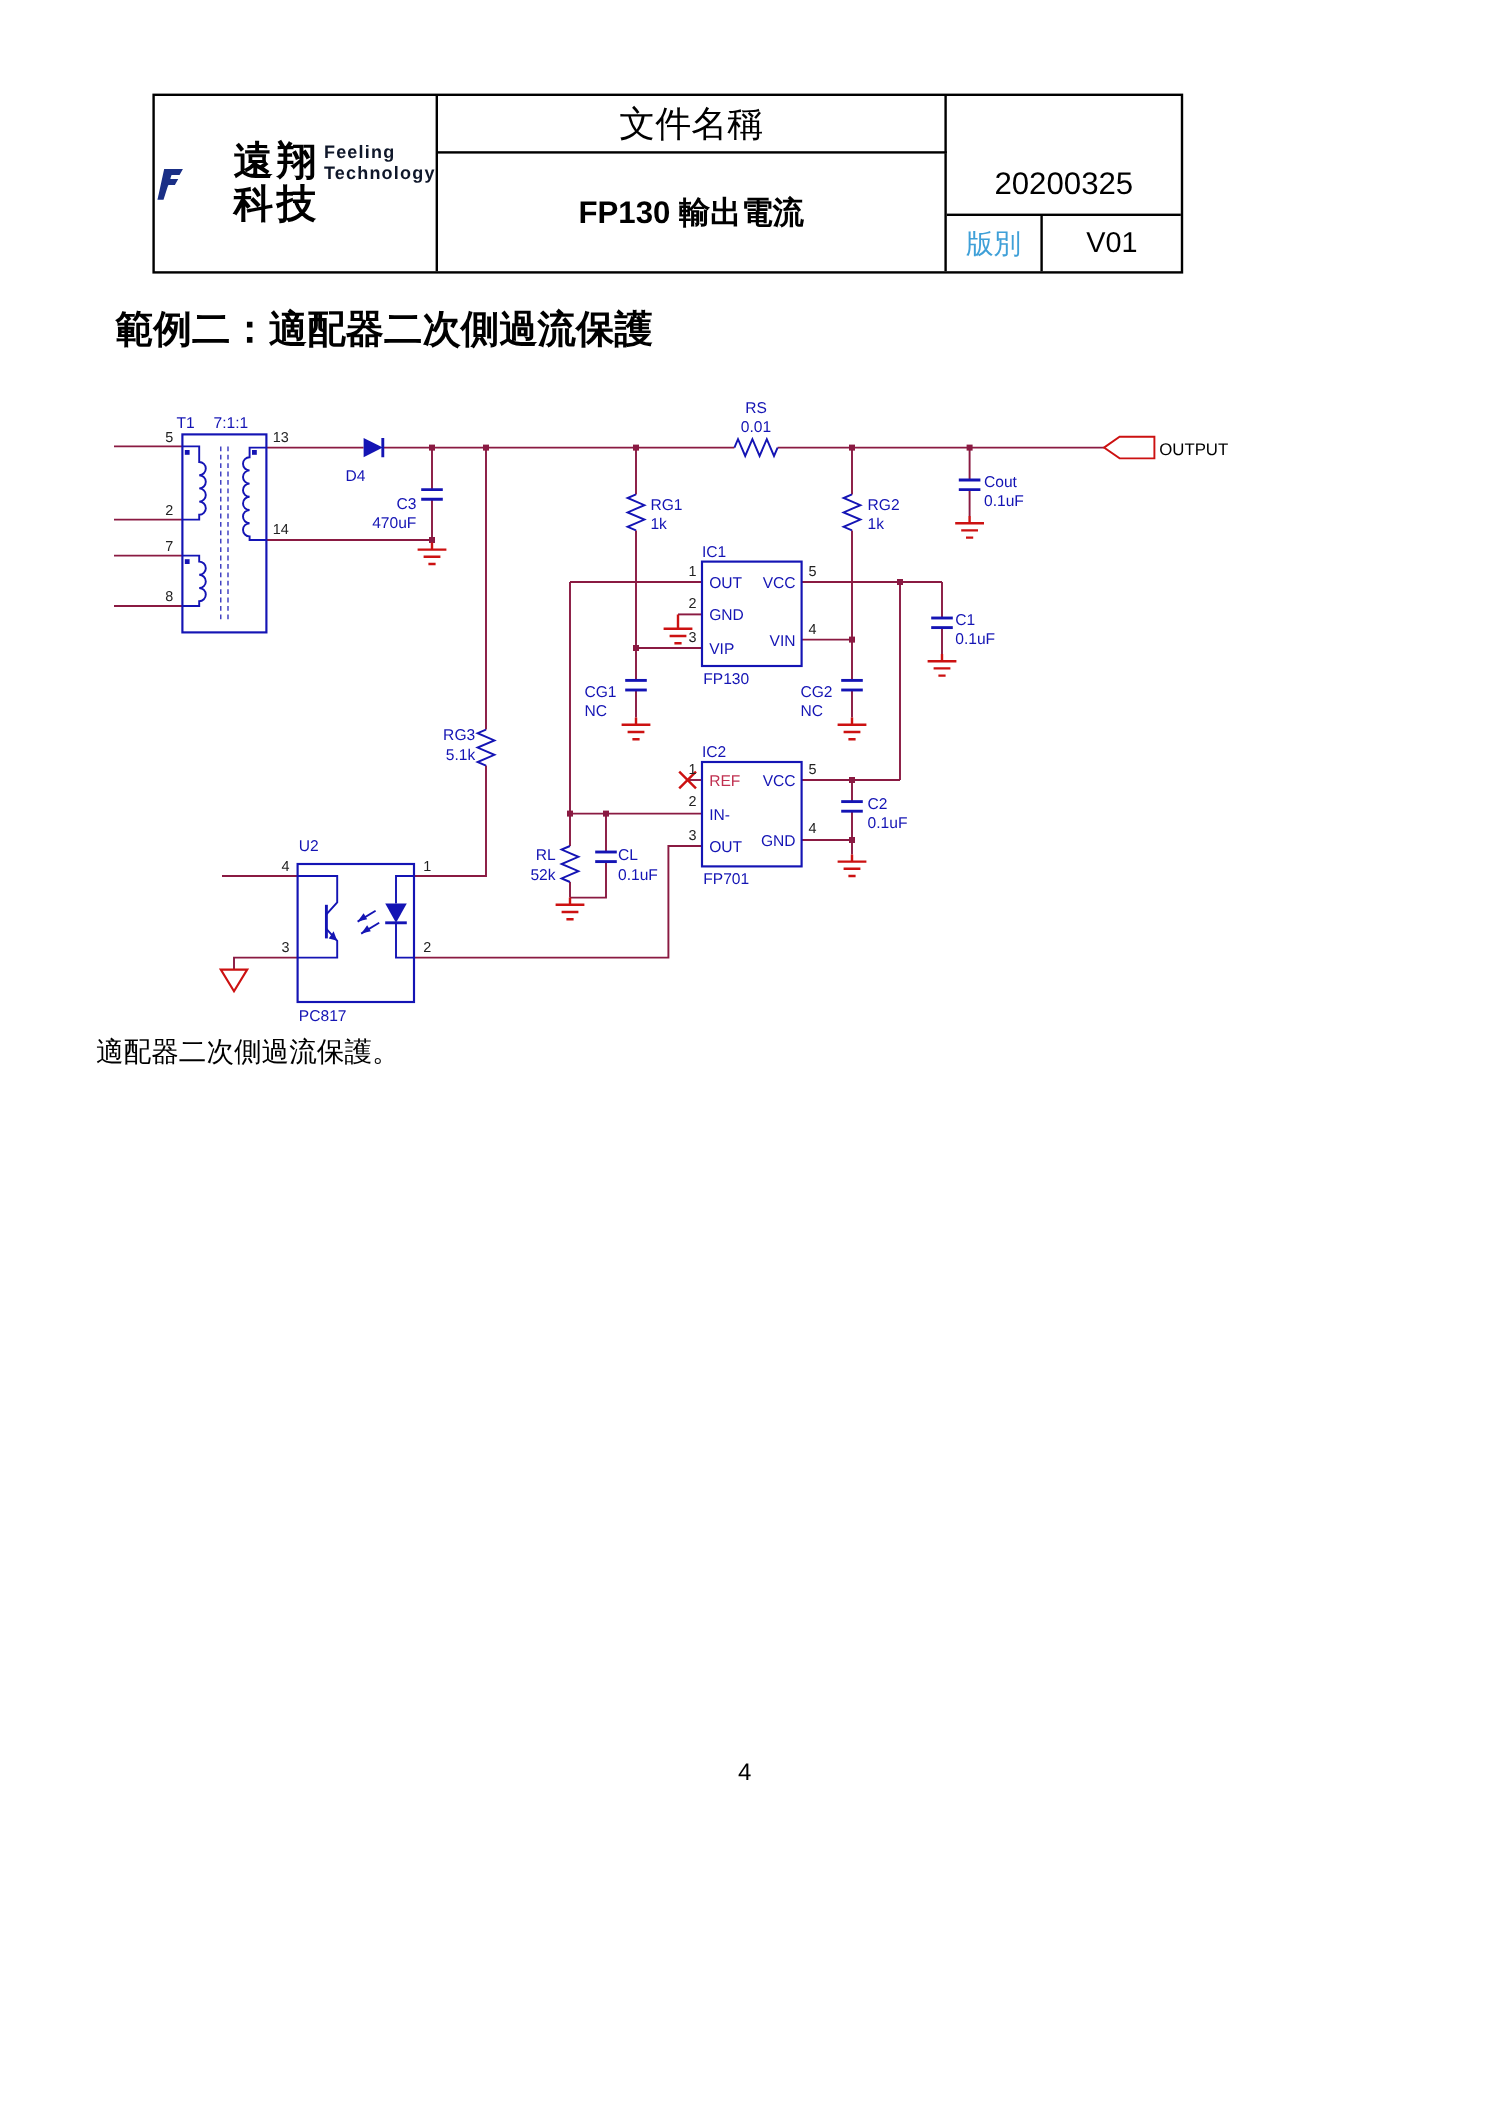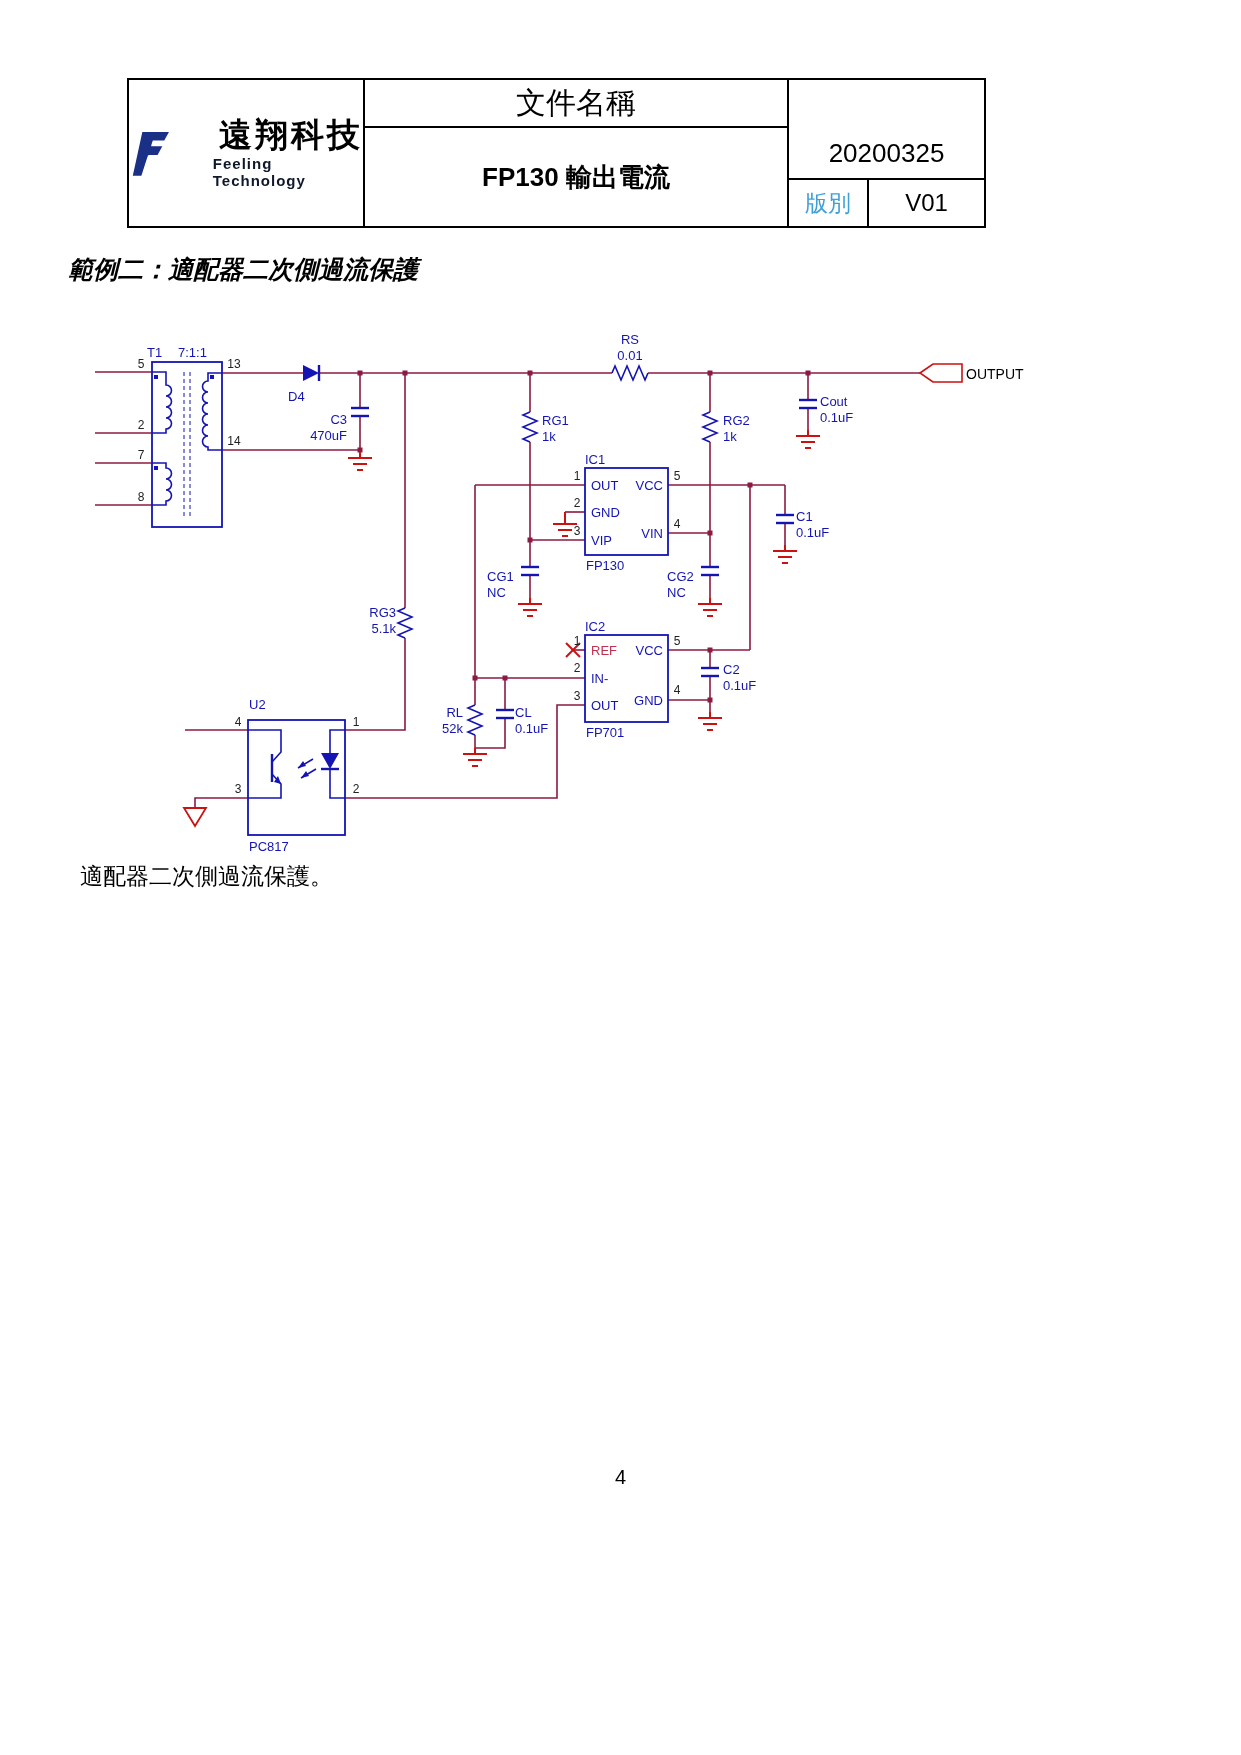--- a/index.html
+++ b/index.html
@@ -14,25 +14,25 @@
   .cell-logo{grid-column:1;grid-row:1/4;border-right:2px solid #000;flex-direction:row;gap:4px;}
   .cell-docname{grid-column:2;grid-row:1;border-right:2px solid #000;border-bottom:2px solid #000;
     font-family:Liberation Sans, sans-serif;font-size:30px;}
   .cell-doctitle{grid-column:2;grid-row:2/4;border-right:2px solid #000;font-size:26px;font-weight:bold;}
   .cell-datelabel{grid-column:3;grid-row:1;border-bottom:2px solid #000;font-family:"Liberation Serif",serif;font-size:23px;}
   .cell-datevalue{grid-column:3;grid-row:2;border-bottom:2px solid #000;font-size:26px;}
   .cell-version{grid-column:3;grid-row:3;display:flex;align-items:stretch;padding:0;}
   .version-label{width:78px;border-right:2px solid #000;display:flex;align-items:center;justify-content:center;
     font-family:"Liberation Serif",serif;font-size:23px;color:#3fa0d8;text-align:center;}
   .version-value{flex:1;display:flex;align-items:center;justify-content:center;font-size:24px;}
-  .logo-text{display:flex;flex-direction:column;align-items:flex-end;margin-left:36px;}
+  .logo-text{display:flex;flex-direction:row;align-items:flex-start;margin-left:36px;}
   .logo-cjk{font-family:"Liberation Serif",serif;font-weight:bold;font-size:33px;letter-spacing:3px;line-height:1.1;}
   .logo-en{font-size:15px;font-weight:bold;color:#0f172a;margin-top:2px;letter-spacing:1px;}
 
-  .section-title{position:absolute;left:68px;top:253px;font-size:25px;font-weight:bold;font-style:italic;}
+  .section-title{position:absolute;left:96px;top:253px;font-size:32px;font-weight:bold;}
 
   .schematic{position:absolute;left:0;top:300px;}
 
   
   .w path{stroke:#8a1a42;stroke-width:1.6;fill:none;}
   .jd rect{fill:#8a1a42;}
   .comp{stroke:#1414b4;stroke-width:1.6;fill:none;}
   .c2w{stroke:#1414b4;stroke-width:2.4;fill:none;}
   .cf{fill:#1414b4;stroke:none;}
   .icb{stroke:#1414b4;stroke-width:1.8;fill:none;}

